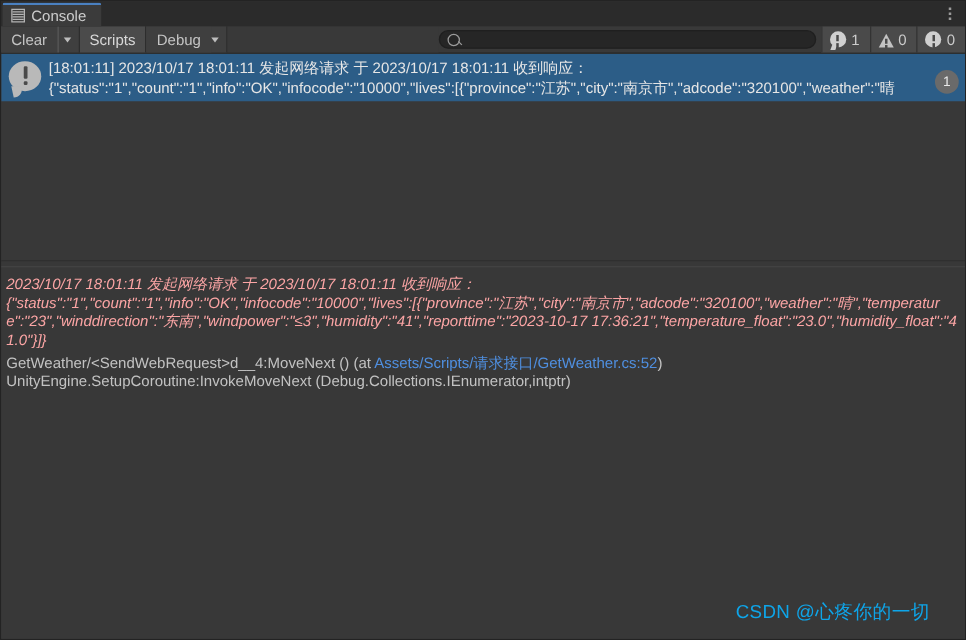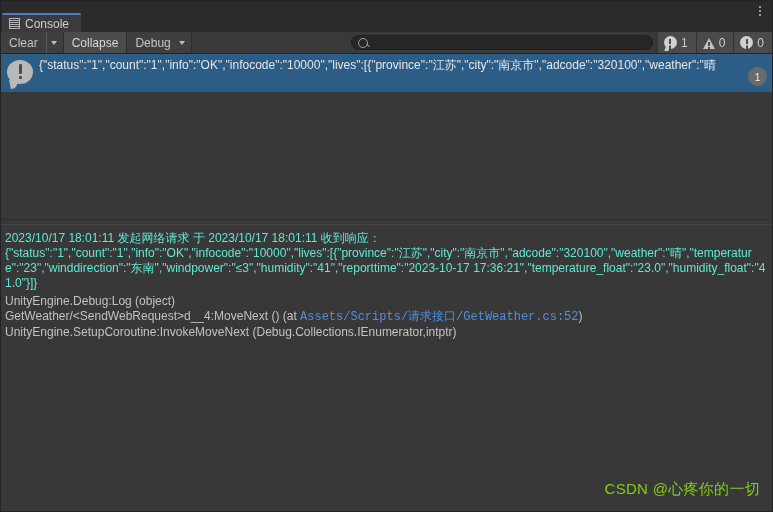--- a/index.html
+++ b/index.html
@@ -22,21 +22,21 @@
     height: 512px;
     background: #383838;
     box-sizing: border-box;
     display: flex;
     flex-direction: column;
     border: 1px solid #232323;
   }
 
   
   .tabbar {
-    height: 31px;
+    height: 20px;
     background: #2b2b2b;
     display: flex;
     align-items: flex-end;
     position: relative;
     flex: 0 0 auto;
   }
   .tab {
     height: 19px;
     background: #3b3b3b;
     display: flex;
@@ -370,48 +370,48 @@
   .detail-pane {
     flex: 1 1 auto;
     background: #383838;
     padding: 6px 5px 0 4px;
     overflow: hidden;
     position: relative;
   }
   .detail-text {
     font-size: 12px;
     line-height: 15px;
-    color: #5eead4;
+    color: #fca5a5;
     white-space: pre-wrap;
     word-break: break-all;
     margin: 0;
     font-family: "Liberation Sans", sans-serif;
+    font-style: italic;
   }
   .detail-block { margin-bottom: 0; }
   .stack {
     margin-top: 3px;
   }
   .stack-line {
     font-size: 12px;
     line-height: 15px;
     color: #c2c2c2;
     white-space: nowrap;
   }
   .link {
     color: #4f8fe0;
     text-decoration: none;
     cursor: pointer;
-    font-family: Liberation Mono, monospace;
   }
   .watermark {
     position: absolute;
-    right: 12px;
+    right: 28px;
     bottom: 12px;
     font-size: 15px;
-    color: #84cc16;
+    color: #0ea5e9;
     white-space: nowrap;
     letter-spacing: 0.3px;
   }
 </style>
 </head>
 <body>
 
 <div class="window">
 
   <div class="tabbar">
@@ -431,21 +431,21 @@
     </div>
   </div>
 
   <div class="toolbar">
     <div class="tb-split">
       <div class="tb-btn">Clear</div>
       <div class="tb-caret">
         <span class="caret"></span>
       </div>
     </div>
-    <div class="tb-btn pressed">Collapse</div>
+    <div class="tb-btn pressed">Scripts</div>
     <div class="tb-split">
       <div class="tb-btn">Debug</div>
       <div class="tb-caret" style="border-left:none;padding-left:0">
         <span class="caret"></span>
       </div>
     </div>
     <div class="tb-spacer"></div>
 
     <div class="search-wrap">
       <div class="search-field">
@@ -471,32 +471,32 @@
   </div>
 
   <div class="list-pane">
     <div class="log-row">
       <div class="row-icon-wrap">
         <span class="bubble">
             <i></i>
           </span>
       </div>
       <div class="row-text">
+        <div class="row-line">[18:01:11] 2023/10/17 18:01:11 发起网络请求 于 2023/10/17 18:01:11 收到响应：</div>
         <div class="row-line">{"status":"1","count":"1","info":"OK","infocode":"10000","lives":[{"province":"江苏","city":"南京市","adcode":"320100","weather":"晴</div>
       </div>
       <div class="collapse-badge">1</div>
     </div>
   </div>
 
   <div class="splitter"></div>
 
   <div class="detail-pane">
     <p class="detail-text detail-block">2023/10/17 18:01:11 发起网络请求 于 2023/10/17 18:01:11 收到响应：
 {"status":"1","count":"1","info":"OK","infocode":"10000","lives":[{"province":"江苏","city":"南京市","adcode":"320100","weather":"晴","temperature":"23","winddirection":"东南","windpower":"≤3","humidity":"41","reporttime":"2023-10-17 17:36:21","temperature_float":"23.0","humidity_float":"41.0"}]}</p>
     <div class="stack">
-      <div class="stack-line">UnityEngine.Debug:Log (object)</div>
       <div class="stack-line"><span>GetWeather/&lt;SendWebRequest&gt;d__4:MoveNext () (at </span><a class="link">Assets/Scripts/请求接口/GetWeather.cs:52</a><span>)</span></div>
       <div class="stack-line">UnityEngine.SetupCoroutine:InvokeMoveNext (Debug.Collections.IEnumerator,intptr)</div>
     </div>
     <div class="watermark">CSDN @心疼你的一切</div>
   </div>
 
 </div>
 
 </body></html>

